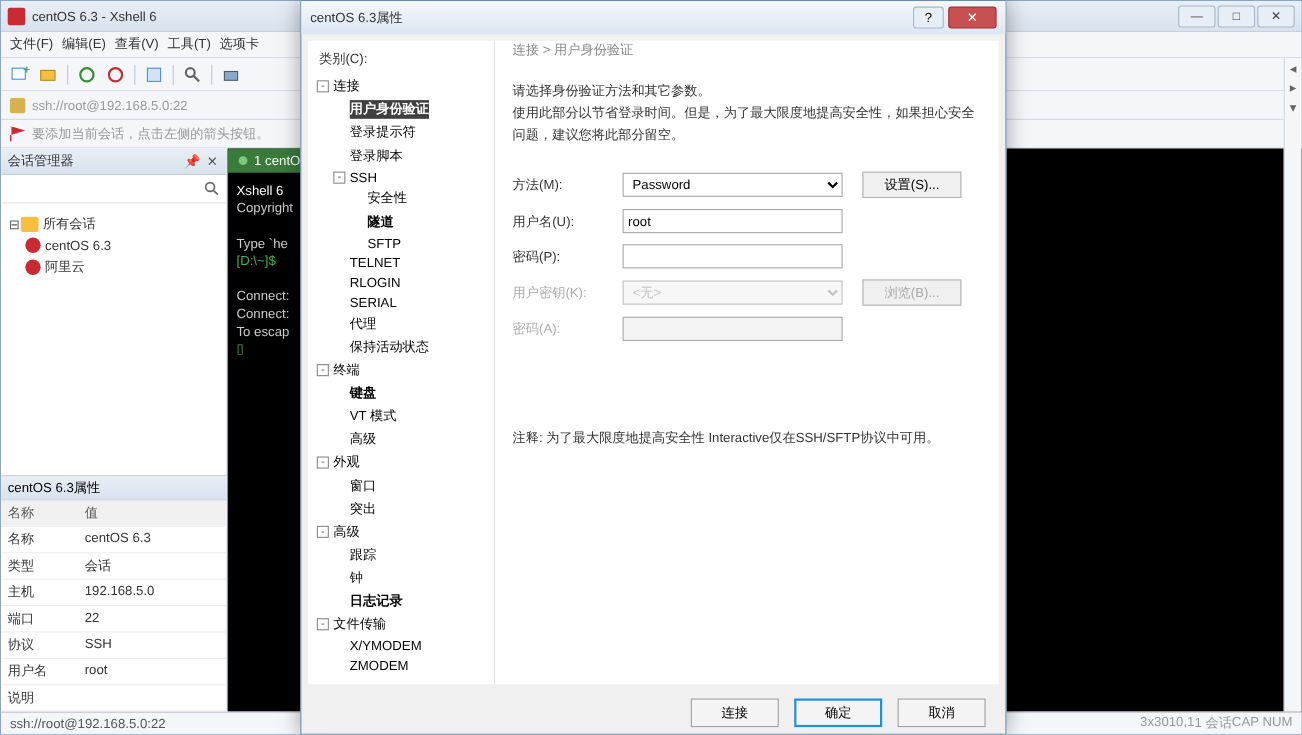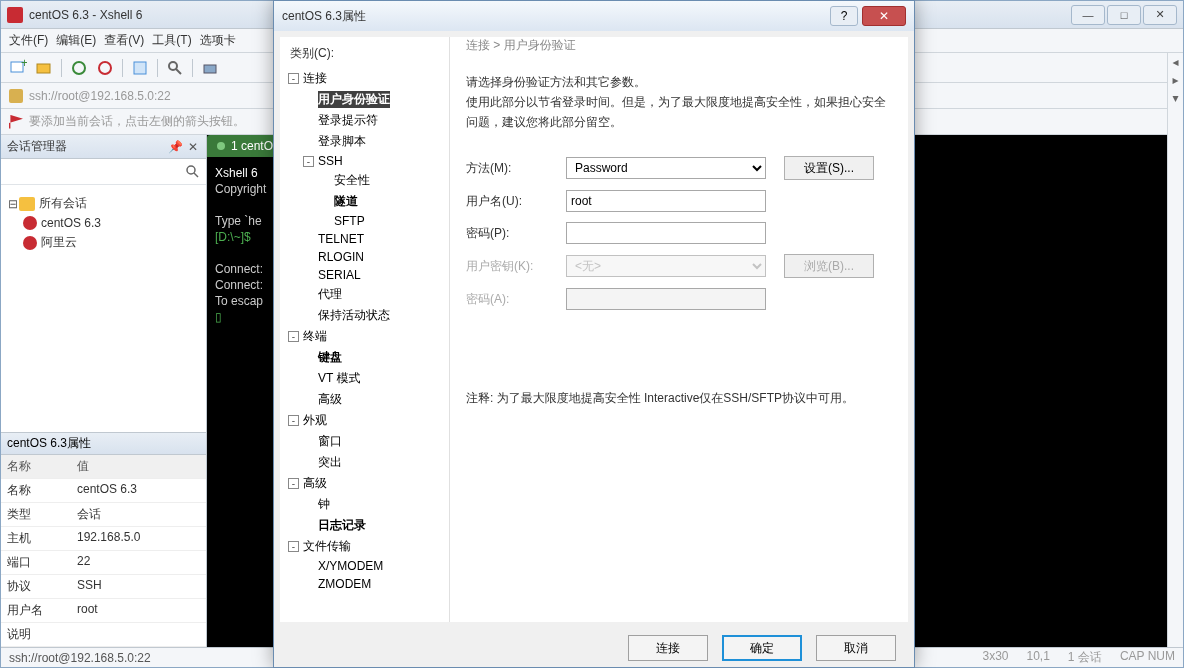--- a/index.html
+++ b/index.html
@@ -55,21 +55,21 @@
 
 .terminal-area { flex: 1; background: #000; position: relative; }
 .term-tab { position: absolute; top: 0; left: 0; height: 22px; background: #3a7a3a; color: #fff; padding: 0 10px; display: flex; align-items: center; border-radius: 3px 3px 0 0; }
 .term-tab .dot { width: 8px; height: 8px; background: #7fc87f; border-radius: 4px; margin-right: 6px; }
 .term-content { position: absolute; top: 22px; left: 0; right: 0; bottom: 0; padding: 8px; color: #ccc; font-family: Consolas, monospace; font-size: 12px; line-height: 16px; white-space: pre; }
 .term-content .green { color: #4caf50; }
 .term-content .white { color: #fff; }
 
 .statusbar { position: absolute; bottom: 0; left: 0; right: 0; height: 20px; background: #f4f6f9; border-top: 1px solid #c0c8d0; display: flex; align-items: center; padding: 0 8px; color: #555; }
 .statusbar .seg { margin-right: 20px; }
-.statusbar .right { margin-left: auto; display: flex; gap: 18px; color: #999; }
+.statusbar .right { margin-left: auto; display: flex; color: #999; }
 
 .right-toolbar { position: absolute; right: 0; top: 52px; bottom: 20px; width: 16px; background: #f4f6f9; border-left: 1px solid #d0d6dc; }
 .right-toolbar .arrow { text-align: center; color: #666; padding: 2px 0; cursor: pointer; }
 
 
 .dialog { position: absolute; left: 273px; top: 0; width: 642px; height: 668px; background: #f0f0f0; border: 1px solid #6a8cb0; box-shadow: 0 0 18px rgba(0,0,0,.35); }
 .dlg-titlebar { height: 30px; background: linear-gradient(#f4f8fc, #dce6f2); display: flex; align-items: center; padding: 0 8px; }
 .dlg-titlebar .title { flex: 1; color: #333; }
 .dlg-help { width: 28px; height: 20px; background: #e8eef5; border: 1px solid #a5b8cc; border-radius: 3px; display: flex; align-items: center; justify-content: center; margin-right: 4px; cursor: pointer; }
 .dlg-close { width: 44px; height: 20px; background: #c75050; border: 1px solid #a03030; border-radius: 3px; display: flex; align-items: center; justify-content: center; color: #fff; cursor: pointer; }
@@ -361,20 +361,23 @@
             <span>窗口</span>
           </div>
         <div class="cat-item l1">
             <span>突出</span>
           </div>
         <div class="cat-item">
             <span class="exp">-</span>
             <span>高级</span>
           </div>
         <div class="cat-item l1">
+            <span>跟踪</span>
+          </div>
+        <div class="cat-item l1">
             <span>钟</span>
           </div>
         <div class="cat-item l1 bold">
             <span>日志记录</span>
           </div>
         <div class="cat-item">
             <span class="exp">-</span>
             <span>文件传输</span>
           </div>
         <div class="cat-item l1">

